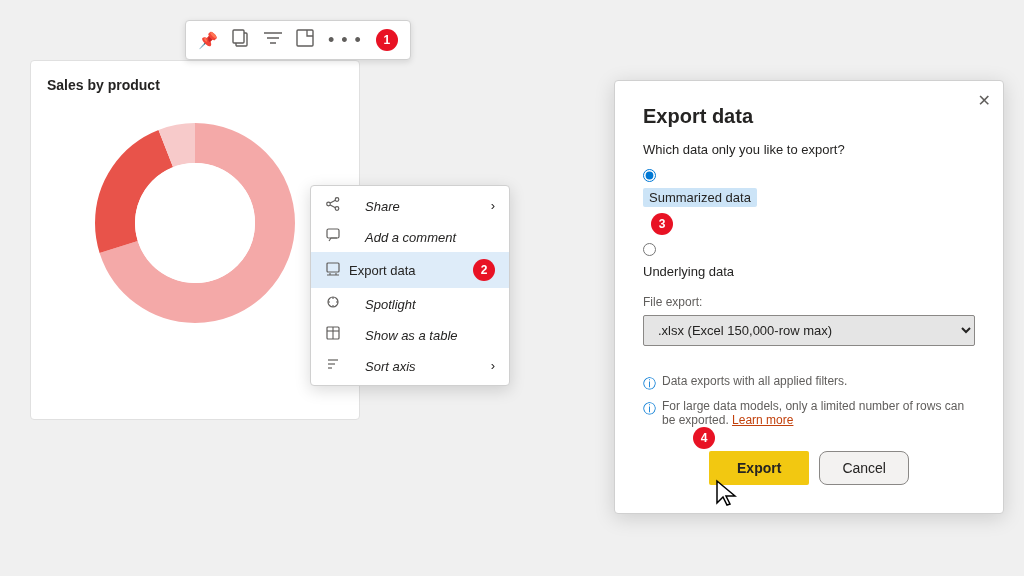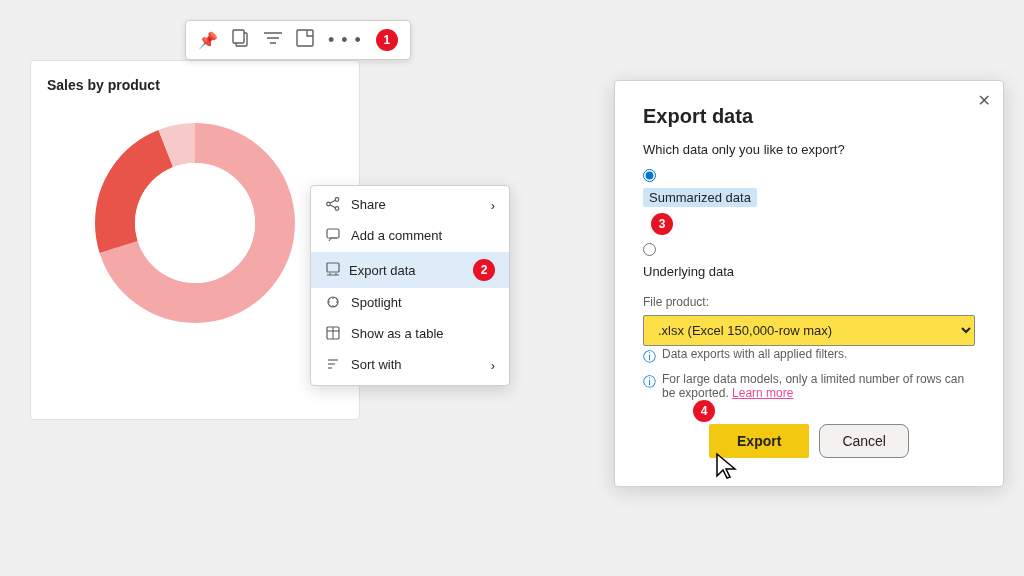--- a/index.html
+++ b/index.html
@@ -108,22 +108,23 @@
     .menu-item:hover, .menu-item.active {
       background: #e8f4ff;
     }
 
     .menu-item.active {
       background: #deecf9;
     }
 
     .menu-item-left {
       display: flex;
-      align-items: flex-start;
-      gap: 10px;
+      align-items: flex-end;
+      gap: 24px;
+      font-style: italic;
     }
 
     .menu-icon {
       font-size: 14px;
       color: #605e5c;
       width: 16px;
       text-align: center;
     }
 
     .menu-item-badge {
@@ -201,43 +202,43 @@
       margin-bottom: 6px;
     }
 
     .format-select {
       width: 100%;
       padding: 6px 10px;
       border: 1px solid #8a8886;
       border-radius: 2px;
       font-size: 13px;
       color: #252423;
-      background: #fde047;
-      margin-bottom: 1px;
+      background: #e5e5e5;
+      margin-bottom: 28px;
       appearance: auto;
     }
 
     .info-line {
       display: flex;
       align-items: flex-start;
       gap: 6px;
       font-size: 12px;
       color: #605e5c;
       margin-bottom: 6px;
     }
 
     .info-icon {
       color: #0078d4;
       font-size: 13px;
       flex-shrink: 0;
       margin-top: 1px;
     }
 
     .learn-more {
-      color: #ec4899;
+      color: #c2410c;
       text-decoration: underline;
       cursor: pointer;
     }
 
     .dialog-footer {
       display: flex;
       justify-content: center;
       gap: 10px;
       margin-top: 24px;
       position: relative;
@@ -407,21 +408,21 @@
 
   <div class="menu-item">
     <div class="menu-item-left">
       <span class="menu-icon">
         <svg width="14" height="14" viewBox="0 0 14 14" fill="none">
           <line x1="2" y1="3" x2="12" y2="3" stroke="#605e5c" stroke-width="1.2"></line>
           <line x1="2" y1="7" x2="9" y2="7" stroke="#605e5c" stroke-width="1.2"></line>
           <line x1="2" y1="11" x2="6" y2="11" stroke="#605e5c" stroke-width="1.2"></line>
         </svg>
       </span>
-      <span>Sort with</span>
+      <span>Sort axis</span>
     </div>
     <span>›</span>
   </div>
 </div>
 
 <div class="dialog">
   <button class="dialog-close">✕</button>
   <div class="dialog-title">Export data</div>
   <div class="dialog-question">Which data only you like to export?</div>
 
@@ -432,21 +433,21 @@
         <span class="radio-label-highlighted">Summarized data</span>
       </label>
       <div class="step-badge" style="margin-left:8px;">3</div>
     </div>
     <div class="radio-option">
       <input type="radio" name="data-type" id="underlying" style="">
       <label for="underlying">Underlying data</label>
     </div>
   </div>
 
-  <div class="file-format-label">File product:</div>
+  <div class="file-format-label">File export:</div>
   <select class="format-select">
     <option>.xlsx (Excel 150,000-row max)</option>
     <option>.csv</option>
   </select>
 
   <div class="info-line">
     <span class="info-icon">ⓘ</span>
     <span>Data exports with all applied filters.</span>
   </div>
   <div class="info-line">

